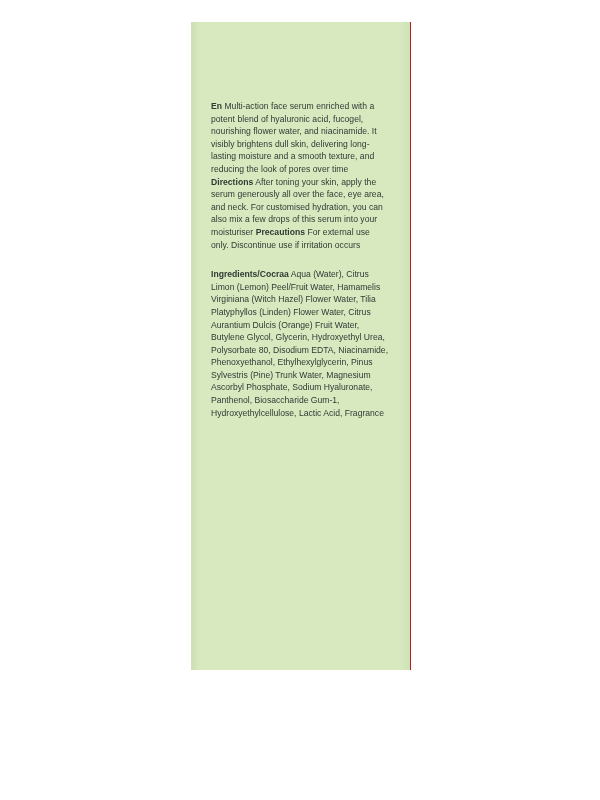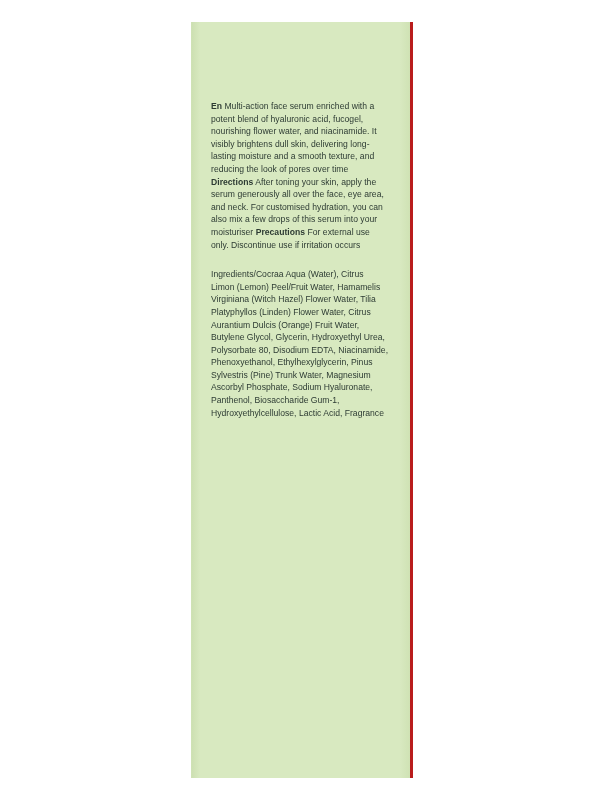--- a/index.html
+++ b/index.html
@@ -17,24 +17,24 @@
     position: relative;
     width: 600px;
     height: 800px;
     background: #ffffff;
   }
   .box {
     position: absolute;
     left: 191px;
     top: 22px;
     width: 218px;
-    height: 756px;
+    height: 648px;
     background: #d8e9c0;
     border-left: 1px solid #cfe2b5;
-    border-right: 3px solid #b91c1c;
+    border-right: 1px solid #b91c1c;
   }
   .box-shade-left {
     position: absolute;
     left: 0;
     top: 0;
     width: 8px;
     height: 100%;
     background: linear-gradient(to right, #cde0b2, #d8e9c0);
   }
   .box-shade-right {
@@ -65,21 +65,21 @@
   .block-gap {
     height: 17px;
   }
   .ingredients {
     color: #2d3b33;
     font-size: 8.6px;
     line-height: 12.6px;
     margin: 0;
   }
   .ingredients .heading {
-    font-weight: normal;
+    font-weight: bold;
   }
 </style>
 </head>
 <body>
 
 <div class="scene">
   <div class="box">
     <div class="box-shade-left"></div>
     <div class="box-shade-right"></div>
 

